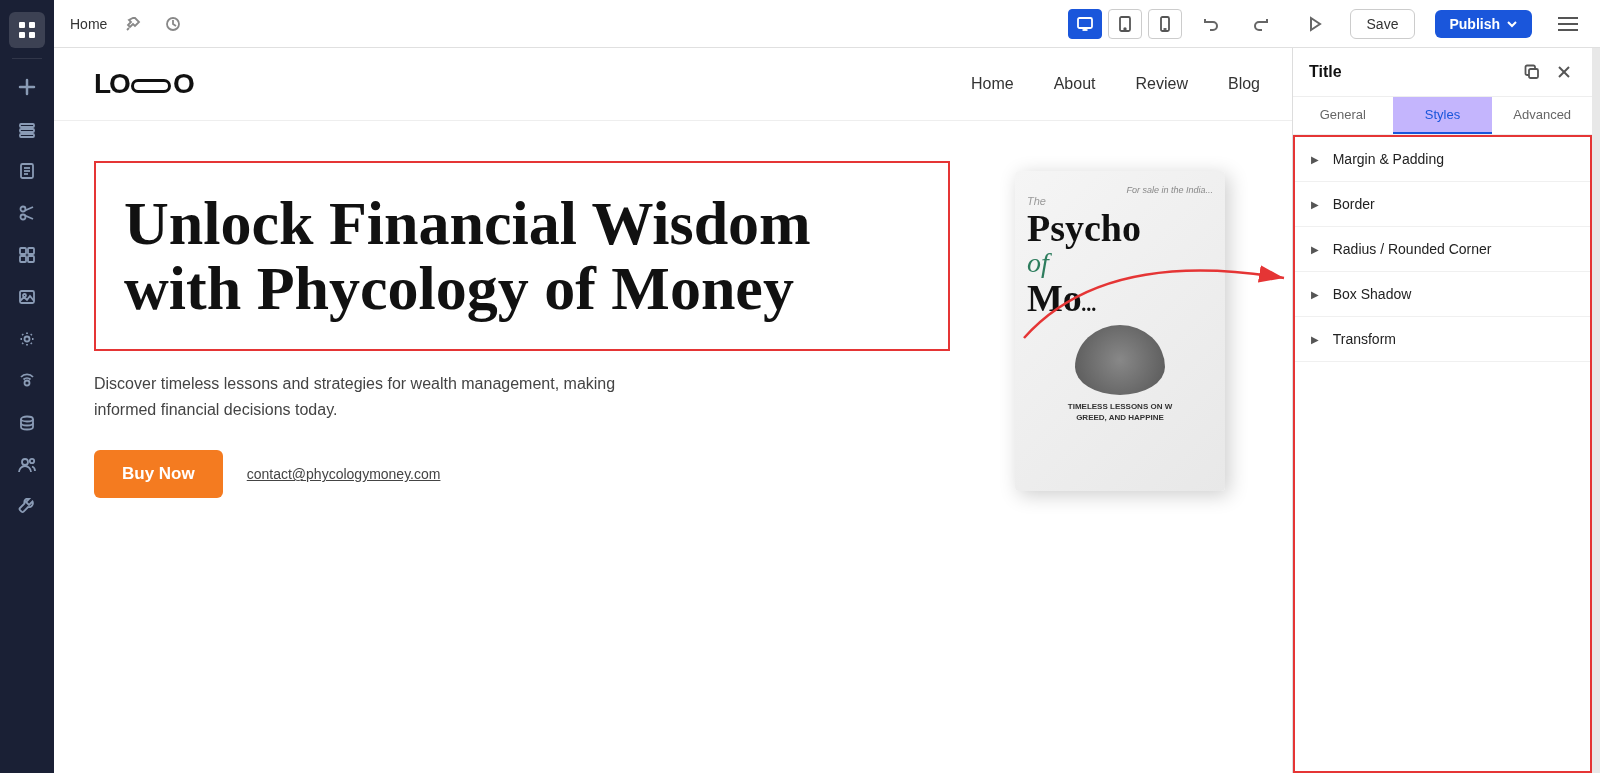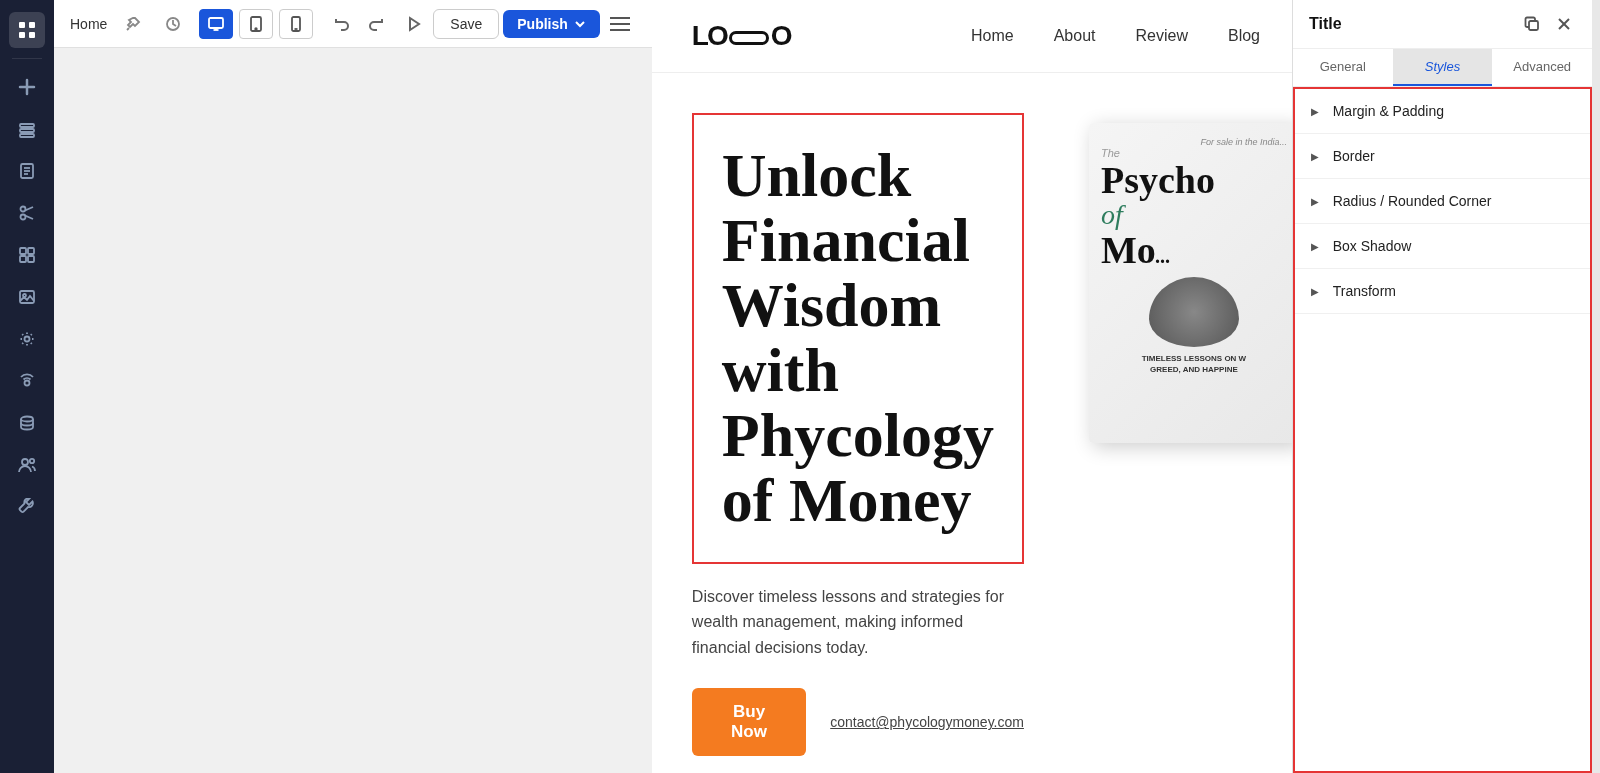--- a/index.html
+++ b/index.html
@@ -29,21 +29,21 @@
       font-size: 16px;
     }
     .sidebar-icon.active { color: #fff; }
     .sidebar-icon.top-icon { color: #fff; background: rgba(255,255,255,0.15); }
     .sidebar-divider { width: 30px; height: 1px; background: rgba(255,255,255,0.1); margin: 4px 0; }
 
     
     .main-area {
       flex: 1;
       display: flex;
-      flex-direction: row;
+      flex-direction: column;
       overflow: hidden;
     }
 
     
     .top-bar {
       height: 48px;
       background: #fff;
       border-bottom: 1px solid #e0e0e0;
       display: flex;
       align-items: center;
@@ -92,21 +92,21 @@
       font-size: 14px;
     }
     .viewport-btn.active {
       background: #1a56db;
       border-color: #1a56db;
       color: #fff;
     }
     .top-bar-right {
       display: flex;
       align-items: center;
-      gap: 4px;
+      gap: 20px;
     }
     .top-right-icon {
       width: 32px;
       height: 32px;
       display: flex;
       align-items: center;
       justify-content: center;
       color: #666;
       cursor: pointer;
       font-size: 16px;
@@ -374,22 +374,21 @@
       text-align: center;
       font-size: 13px;
       font-weight: 500;
       color: #666;
       cursor: pointer;
       border-bottom: 2px solid transparent;
     }
     .panel-tab.active {
       color: #1a56db;
       border-bottom-color: #1a56db;
-      background: #e5e5e5;
-      font-style: italic;
+      background: #c4b5fd;
     }
 
     
     .panel-sections {
       flex: 1;
       overflow-y: auto;
       border: 2px solid #e53535;
     }
     .panel-section-item {
       display: flex;

